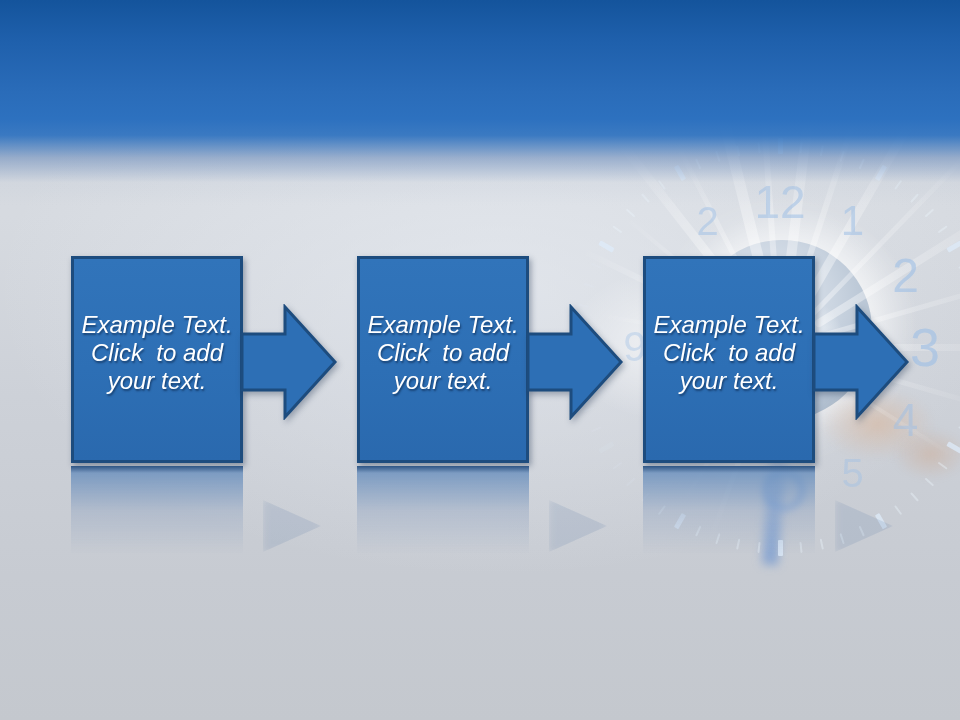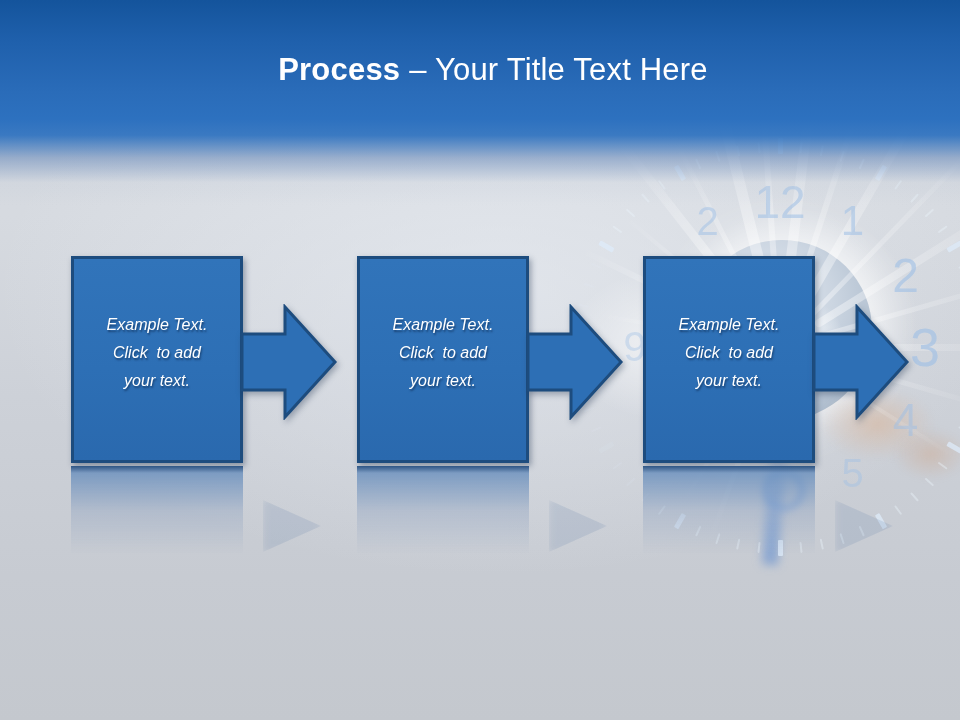--- a/index.html
+++ b/index.html
@@ -61,21 +61,21 @@
   .title-rest{margin-left:9px;}
 
   
   .step{position:absolute;top:256px;width:270px;height:0;z-index:4;}
   .box{position:absolute;left:0;top:0;width:172px;height:207px;box-sizing:border-box;
     border:3px solid var(--border);
     background:linear-gradient(180deg,#3174BA 0%,#2D6FB5 55%,#2A69AE 100%);
     box-shadow:2px 3px 6px rgba(25,45,75,.4);
     display:flex;flex-direction:column;justify-content:center;align-items:center;
     padding-bottom:13px;cursor:default;}
-  .box-line{color:#FFFFFF;font-style:italic;font-size:16px;line-height:28px;white-space:pre;
+  .box-line{color:#FFFFFF;font-style:italic;font-size:24px;line-height:28px;white-space:pre;
     text-shadow:1px 2px 2px rgba(10,35,70,.6);}
   .arrow{position:absolute;left:169px;top:48px;
     filter:drop-shadow(2px 3px 3px rgba(25,45,75,.35));}
   .arrow polygon{fill:var(--fill);stroke:var(--border);stroke-width:3;}
   .box-reflection{position:absolute;left:0;top:210px;width:172px;height:92px;
     background:linear-gradient(180deg,#2E5584 0px,rgba(110,146,190,.85) 7px,
       rgba(150,168,195,.45) 45px,rgba(200,205,213,0) 88px);
     filter:blur(.5px);}
   .arrow-reflection{position:absolute;left:192px;top:244px;width:58px;height:52px;
     background:rgba(55,95,150,.55);opacity:.22;filter:blur(3px);
@@ -171,23 +171,20 @@
       <div class="cnum" style="left: 852.5px; top: 221.426px; font-size: 42px; opacity: 0.55;">1</div>
       <div class="cnum" style="left: 905.574px; top: 274.5px; font-size: 48px; opacity: 0.6;">2</div>
       <div class="cnum" style="left: 925px; top: 347px; font-size: 54px; opacity: 0.62;">3</div>
       <div class="cnum" style="left: 905.574px; top: 419.5px; font-size: 46px; opacity: 0.5;">4</div>
       <div class="cnum" style="left: 852.5px; top: 472.574px; font-size: 40px; opacity: 0.42;">5</div>
       <div class="cnum" style="left: 635px; top: 347px; font-size: 42px; opacity: 0.38;">9</div>
     </div>
 
   <div class="header-band"></div>
 
-  <header class="title-bar">
-    <h1 class="slide-title"><span class="title-bold">Process</span><span class="title-rest">– Your Title Text Here</span></h1>
-  </header>
 
   <div class="step" style="left:71px">
     <div class="box">
       <div class="box-line">Example Text.</div>
       <div class="box-line">Click  to add</div>
       <div class="box-line">your text.</div>
     </div>
     <svg class="arrow" width="98" height="116" viewBox="0 0 98 116">
       <polygon points="2,30 45,30 45,3 95,58 45,113 45,86 2,86"></polygon>
     </svg>

